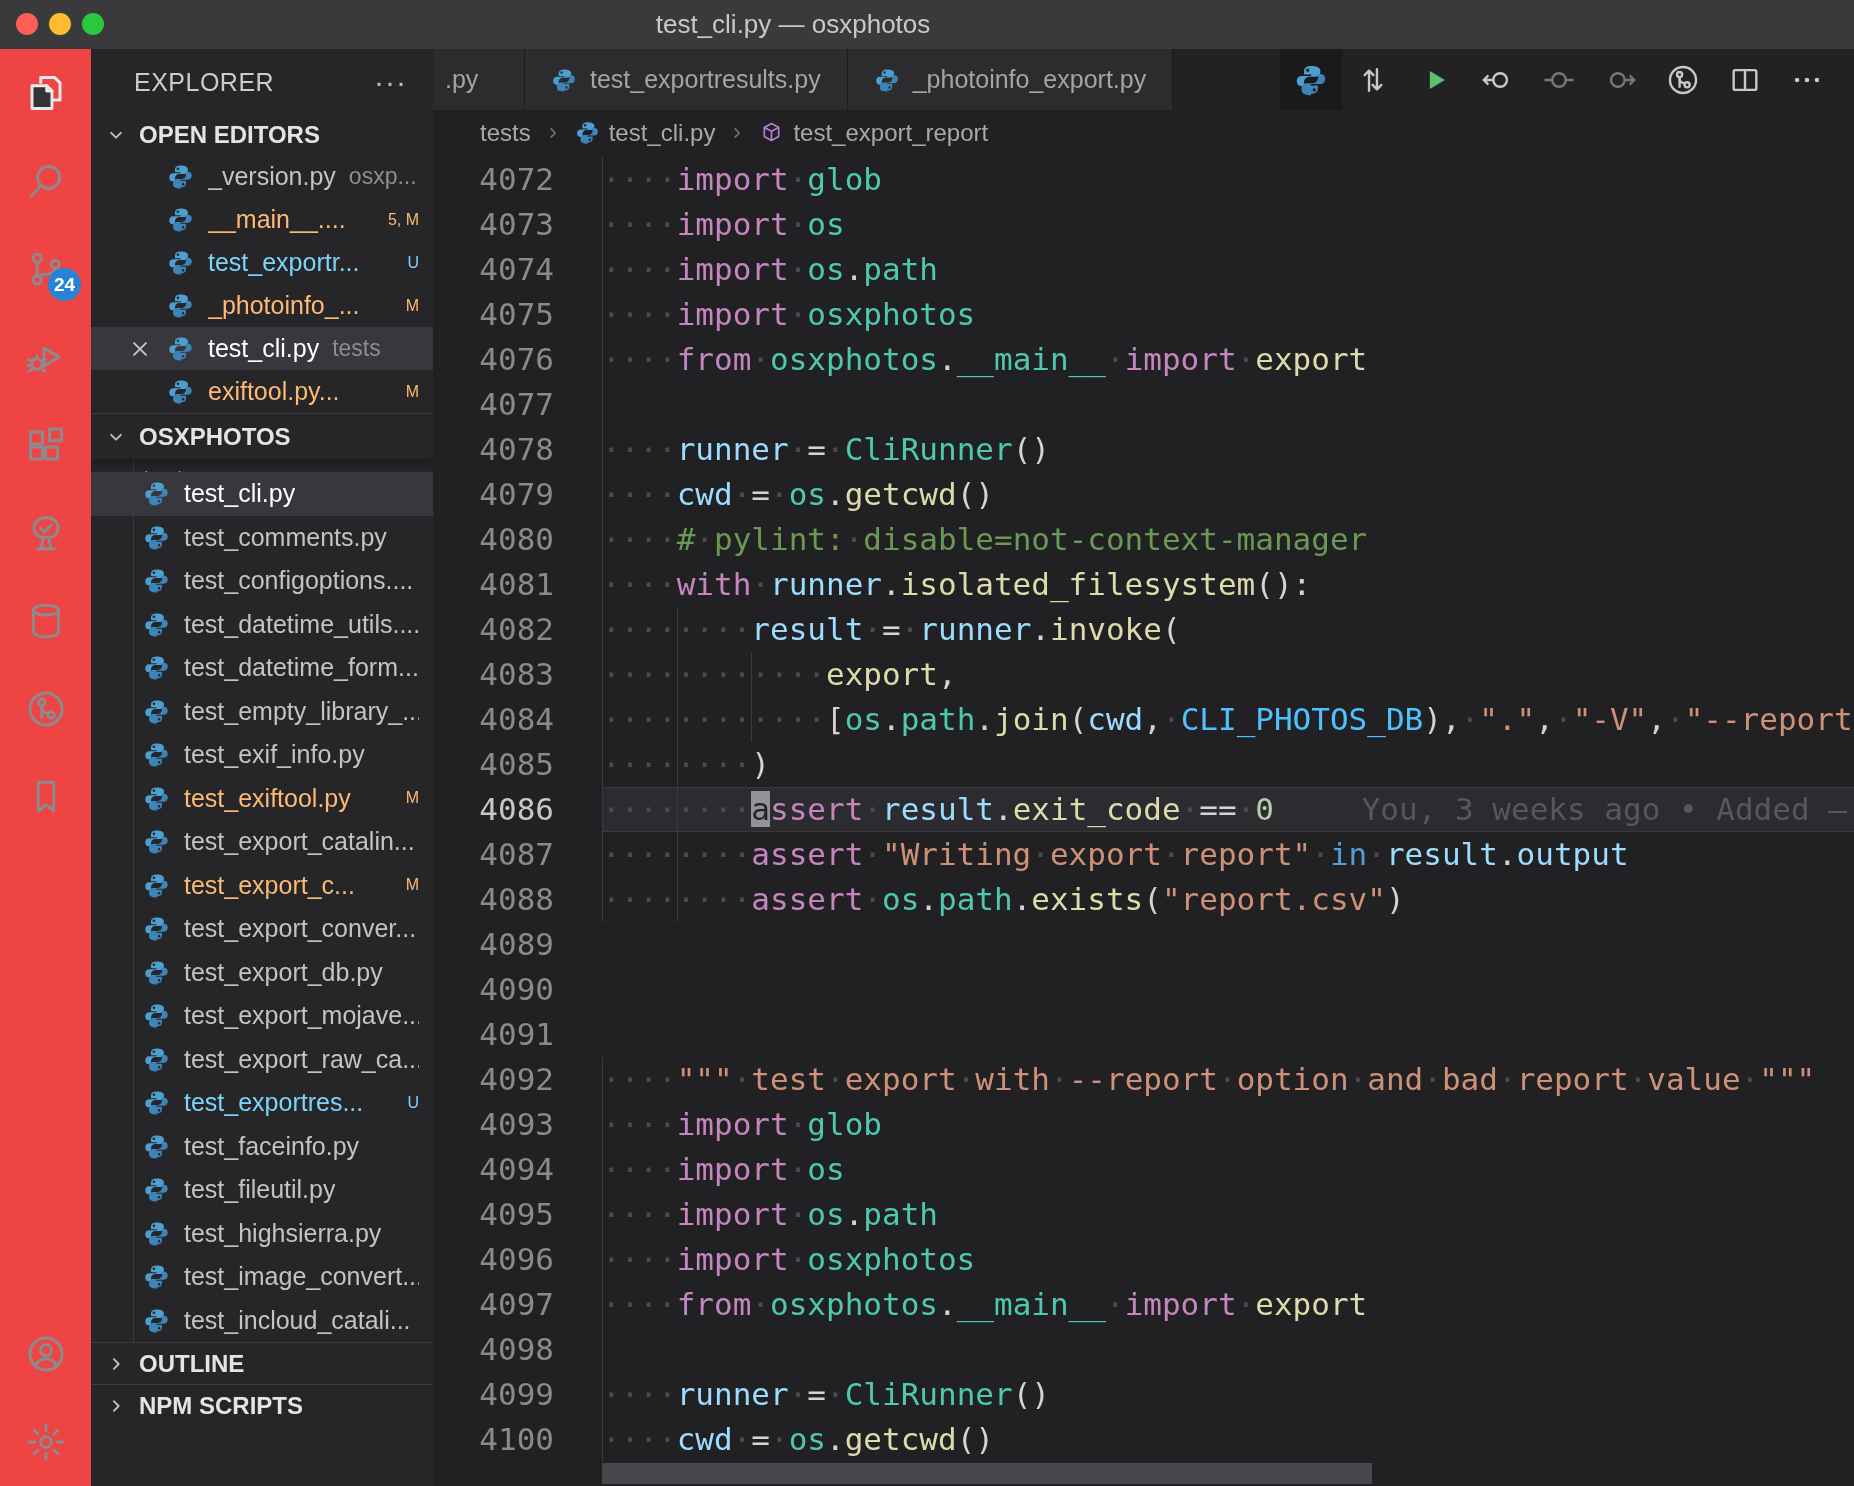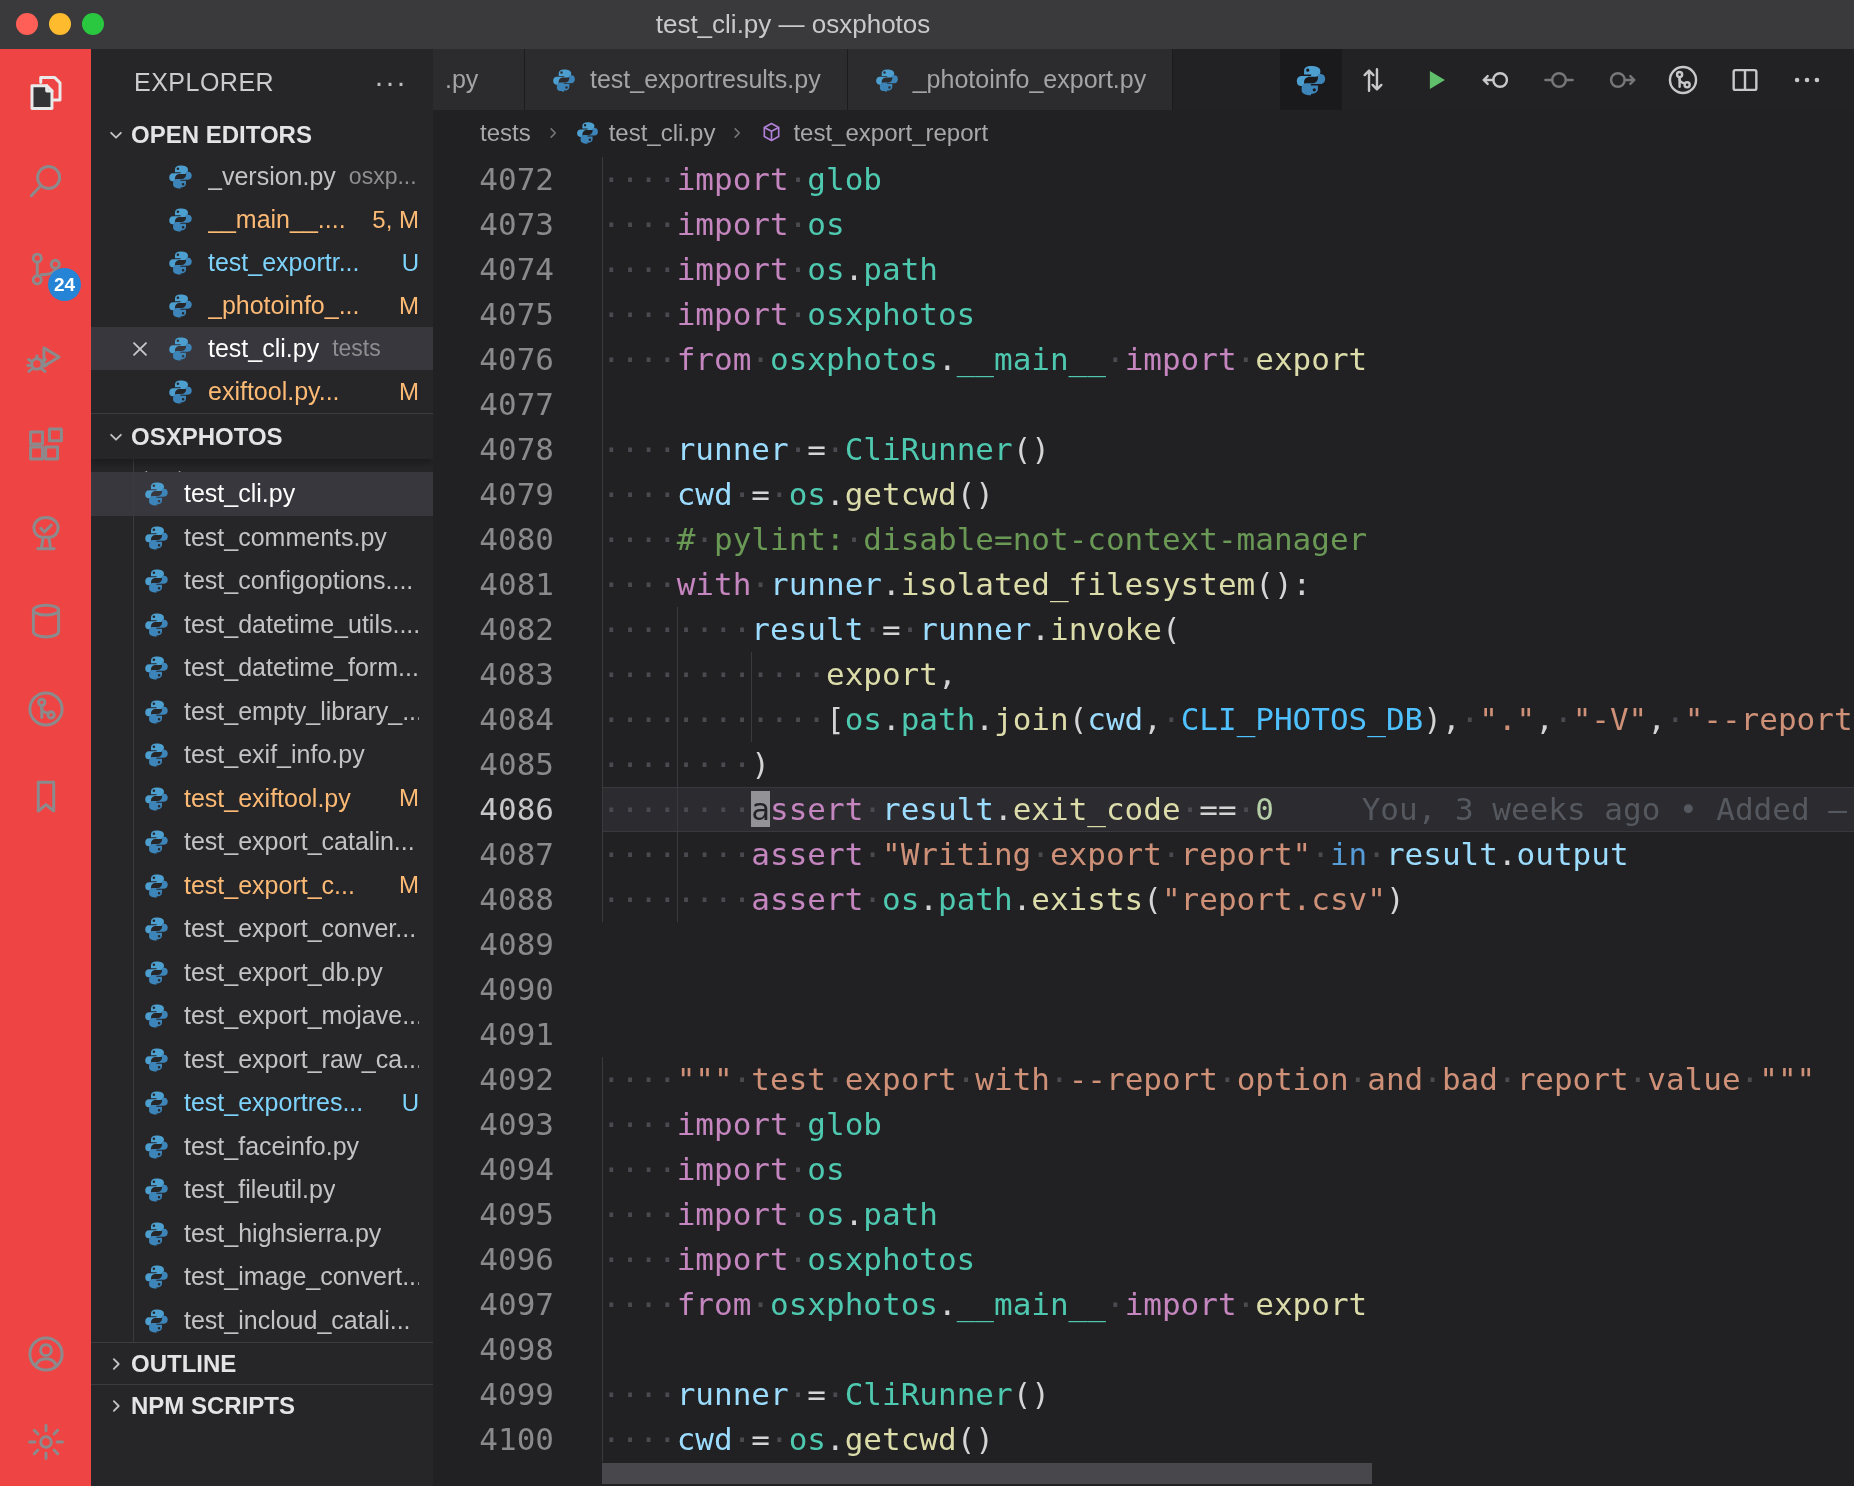--- a/index.html
+++ b/index.html
@@ -20,31 +20,31 @@
   .ab-item{width:91px;height:88px;display:flex;align-items:center;justify-content:center;color:#8b8b8e;position:relative;cursor:pointer;}
   .ab-item.active{color:#e9e9ea;}
   .ab-item svg{width:42px;height:42px;}
   .ab-badge{position:absolute;right:10px;bottom:12px;background:#2584d6;color:#fff;font-size:19px;font-weight:700;
     min-width:33px;height:33px;border-radius:17px;display:flex;align-items:center;justify-content:center;padding:0 5px;}
   .ab-spacer{flex:1;}
   
   .sidebar{width:342px;background:#262629;flex:none;display:flex;flex-direction:column;position:relative;overflow:hidden;}
   .sb-header{height:66px;display:flex;align-items:center;padding:0 26px 0 43px;color:#cccccd;font-size:25px;letter-spacing:.5px;flex:none;}
   .sb-actions{margin-left:auto;color:#bcbcbe;font-size:30px;letter-spacing:1px;cursor:pointer;line-height:20px;}
-  .section-header{height:40px;display:flex;align-items:center;gap:2px;padding-left:12px;color:#e4e4e5;font-weight:700;font-size:24px;flex:none;}
+  .section-header{height:40px;display:flex;align-items:center;gap:10px;padding-left:12px;color:#e4e4e5;font-weight:700;font-size:24px;flex:none;}
   .section-header .chev{width:26px;height:26px;color:#c2c2c4;flex:none;}
   .section-header.bordered{border-top:1px solid #3c3c3f;height:42px;}
   .osx-header{box-shadow:0 5px 7px rgba(0,0,0,.28);position:relative;z-index:3;border-top:1px solid #3c3c3f;height:46px;}
   .oe-row{height:43px;display:flex;align-items:center;padding:0 14px 0 76px;position:relative;font-size:25px;color:#c3c3c5;cursor:pointer;white-space:nowrap;flex:none;}
   .oe-row.active{background:#37373d;color:#fff;}
   .oe-close{position:absolute;left:36px;width:26px;height:26px;color:#c8c8ca;}
   .oe-close svg{width:26px;height:26px;}
   .file-ic{width:27px;height:27px;margin-right:14px;flex:none;}
   .oe-desc{color:#8e8e91;font-size:23px;margin-left:13px;overflow:hidden;}
-  .oe-badge{margin-left:auto;font-size:24px;padding-left:8px;}
+  .oe-badge{margin-left:auto;font-size:16px;padding-left:8px;}
   .lbl{overflow:hidden;text-overflow:clip;}
   .lbl.mod,.oe-badge.mod{color:#fdba74;}
   .lbl.unt,.oe-badge.unt{color:#7dd3fc;}
   .tree{position:relative;flex:none;}
   .tree-guide{position:absolute;left:42px;top:0;bottom:0;width:1px;background:#3b3b3f;}
   .tree-row{height:43.5px;display:flex;align-items:center;padding:0 14px 0 52px;font-size:25px;color:#c3c3c5;cursor:pointer;white-space:nowrap;}
   .tree-row.sel{background:#37373d;color:#fefefe;}
   .tree-row.sliver{height:13px;overflow:hidden;align-items:flex-start;}
   .tree-row.sliver .lbl{margin-top:6px;color:#9a9a9d;}
   

